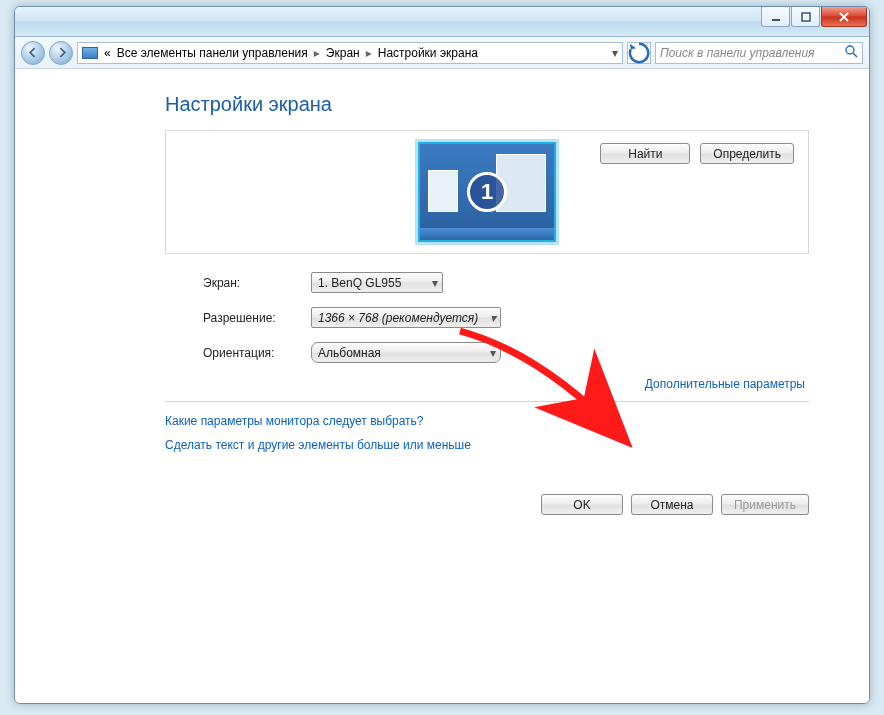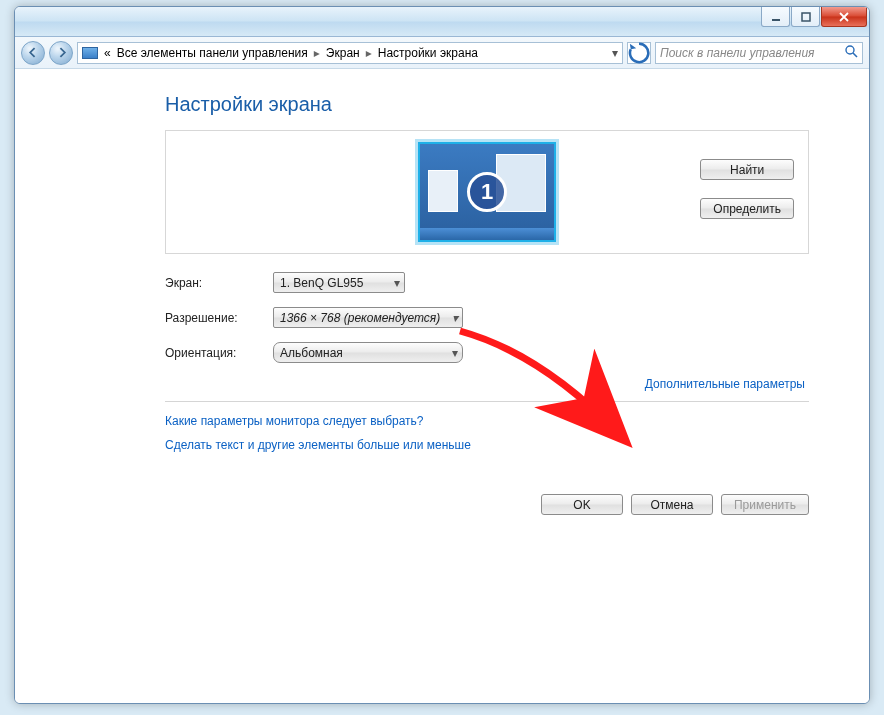--- a/index.html
+++ b/index.html
@@ -100,30 +100,30 @@
   z-index:2;
 }
 .monitor-preview::before{
   content:"";position:absolute;left:8px;top:26px;width:28px;height:40px;background:#e8f0f8;border:1px solid #fff;
 }
 .monitor-preview::after{
   content:"";position:absolute;right:8px;top:10px;width:48px;height:56px;background:#dce9f5;border:1px solid #fff;
 }
 .monitor-taskbar{position:absolute;bottom:0;left:0;right:0;height:12px;background:linear-gradient(#4c8fd6,#2a67a8);}
 
-.side-btns{position:absolute;right:14px;top:28px;display:flex;flex-direction:column;gap:18px;}
+.side-btns{position:absolute;right:14px;top:12px;display:flex;flex-direction:row;gap:10px;}
 .win-btn{
   min-width:90px;height:21px;padding:0 12px;
   border:1px solid #8b8b8b;border-radius:3px;
   background:linear-gradient(#fdfdfd,#ececec 48%,#e0e0e0 52%,#efefef);
   color:#222;cursor:default;
 }
 .win-btn:disabled{color:#9a9a9a;}
 
-.form-row{display:flex;align-items:center;margin-bottom:14px;}
+.form-row{display:flex;align-items:center;margin-bottom:14px;margin-left:38px;}
 .form-label{width:108px;color:#222;}
 .combo{
   height:21px;border:1px solid #8b8b8b;border-radius:2px;
   background:linear-gradient(#fdfdfd,#ececec 48%,#e0e0e0 52%,#efefef);
   display:flex;align-items:center;padding:0 4px 0 6px;gap:6px;color:#222;
 }
 .combo .arrow{margin-left:auto;color:#555;}
 .combo.w1{width:132px;}
 .combo.w2{width:190px;font-style:italic;}
 .combo.w3{width:190px;border-radius:7px;}

